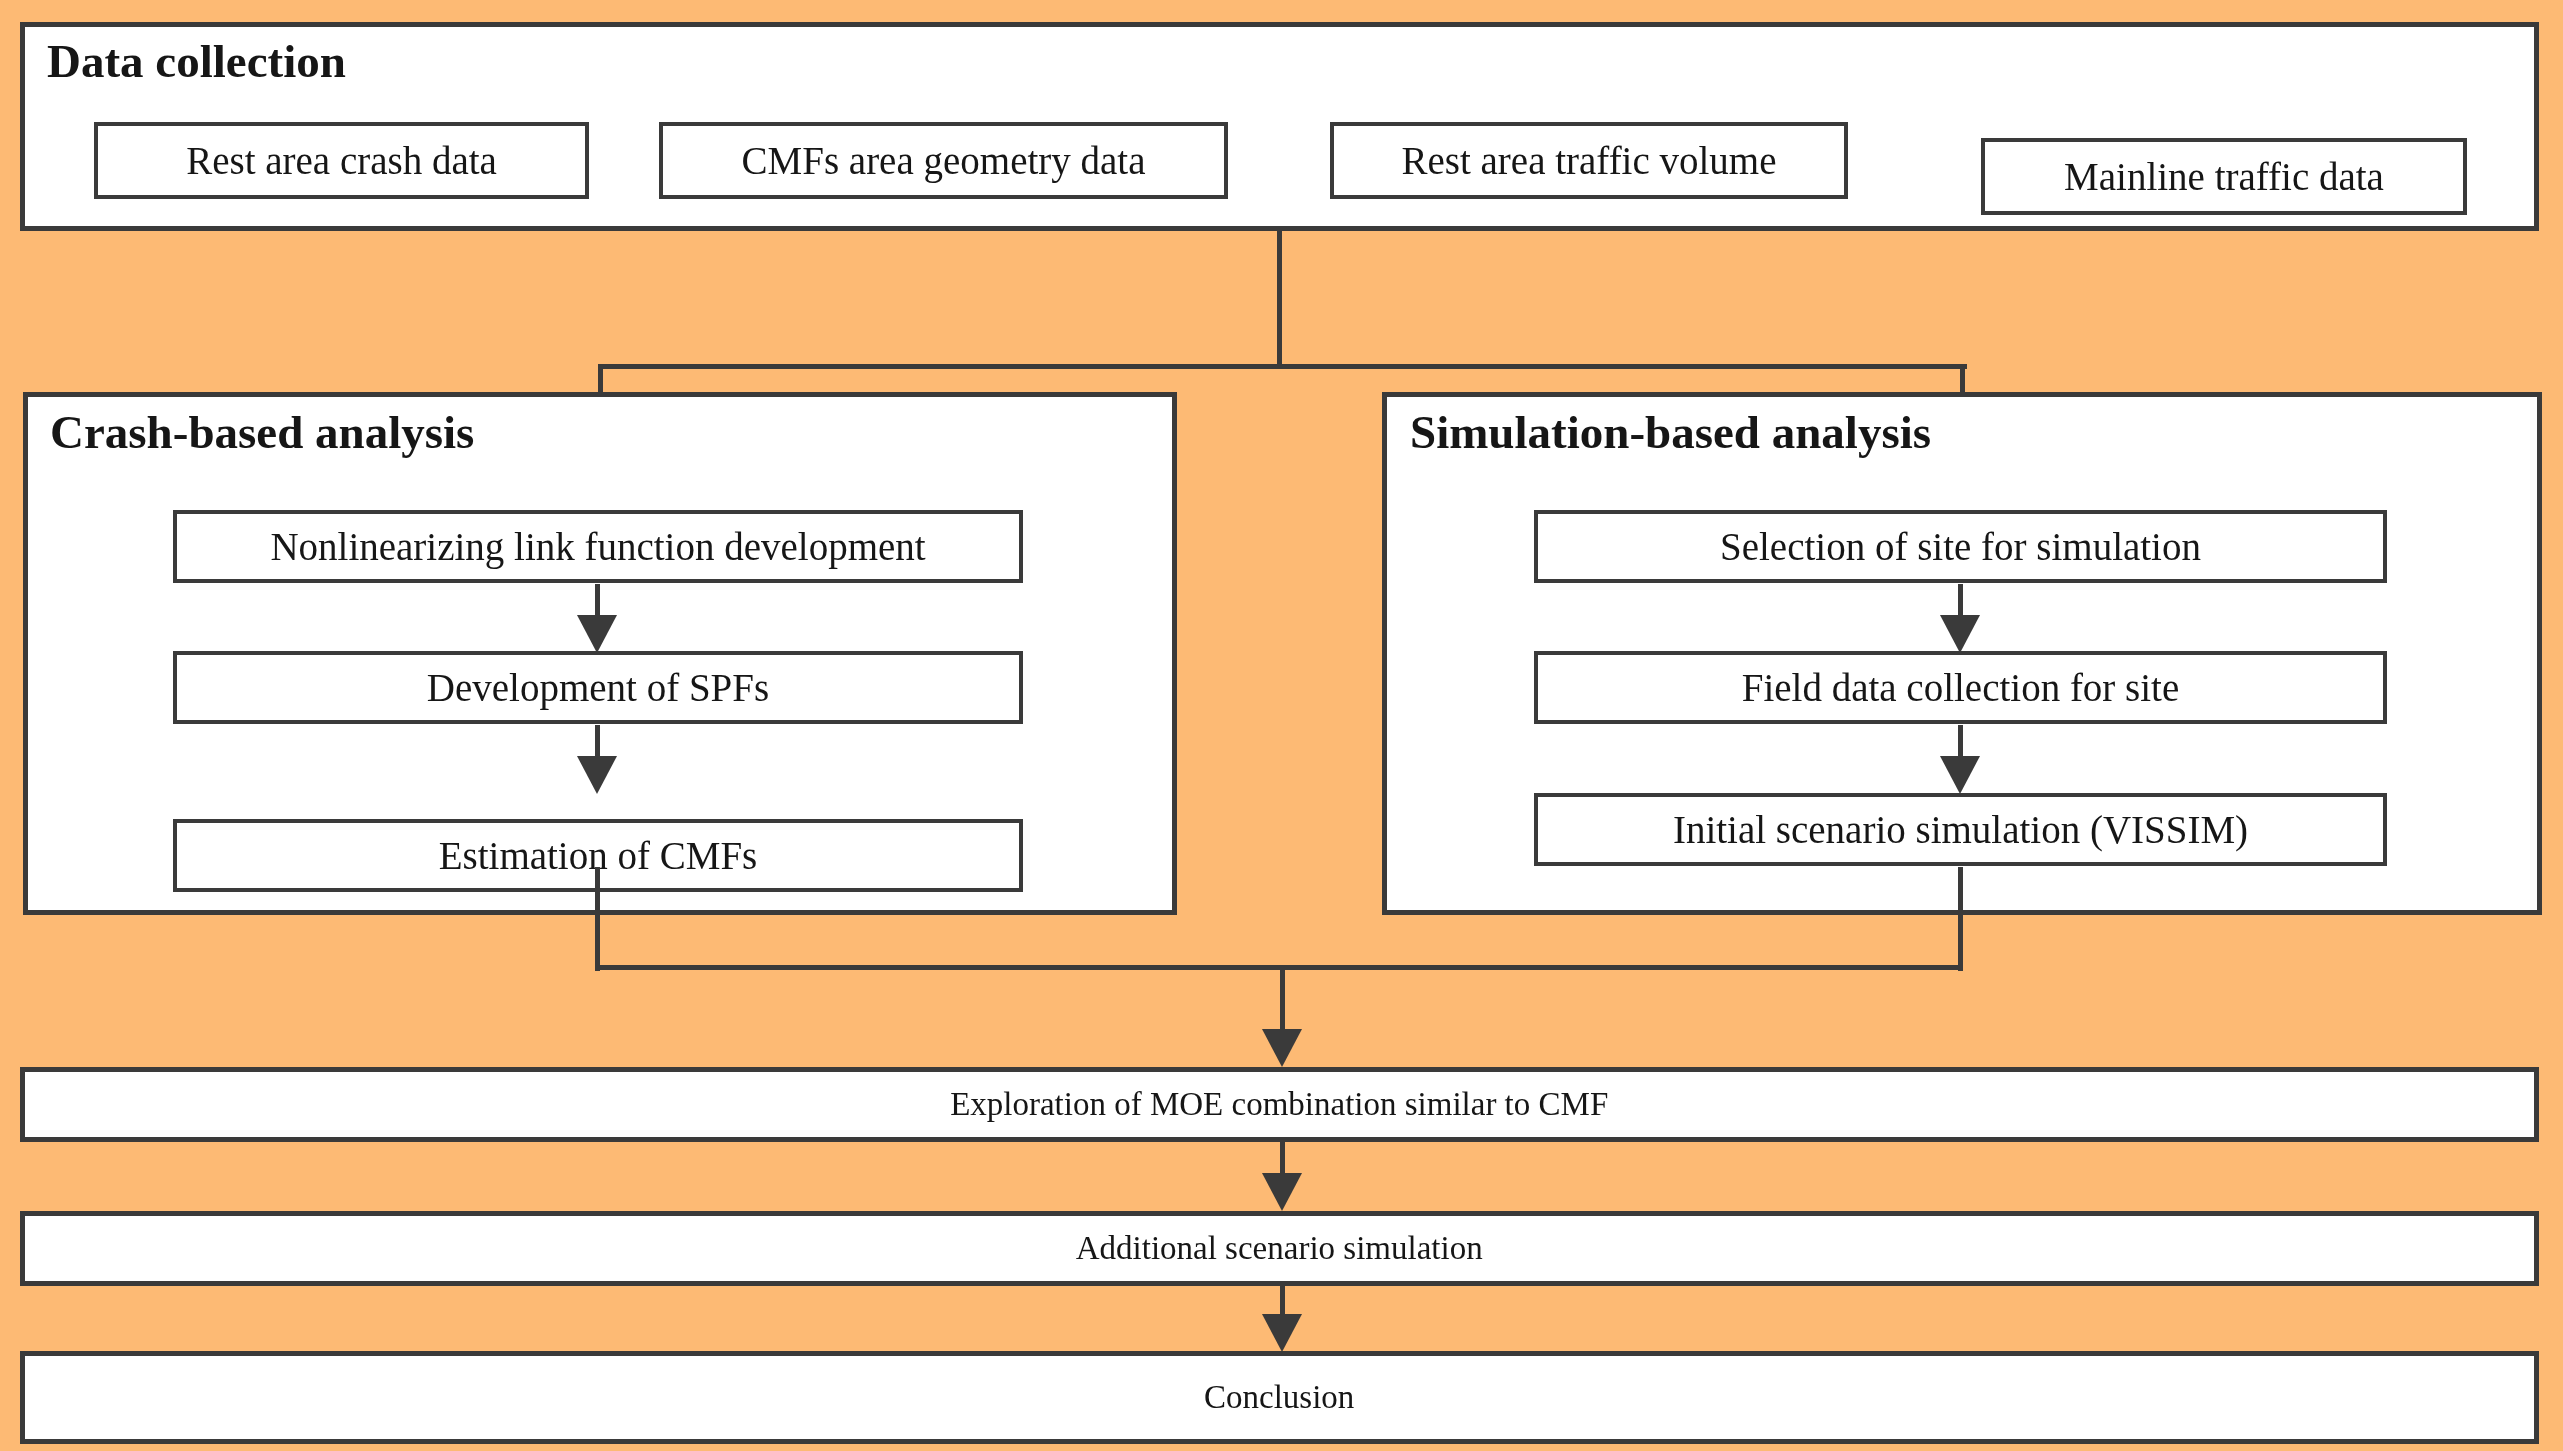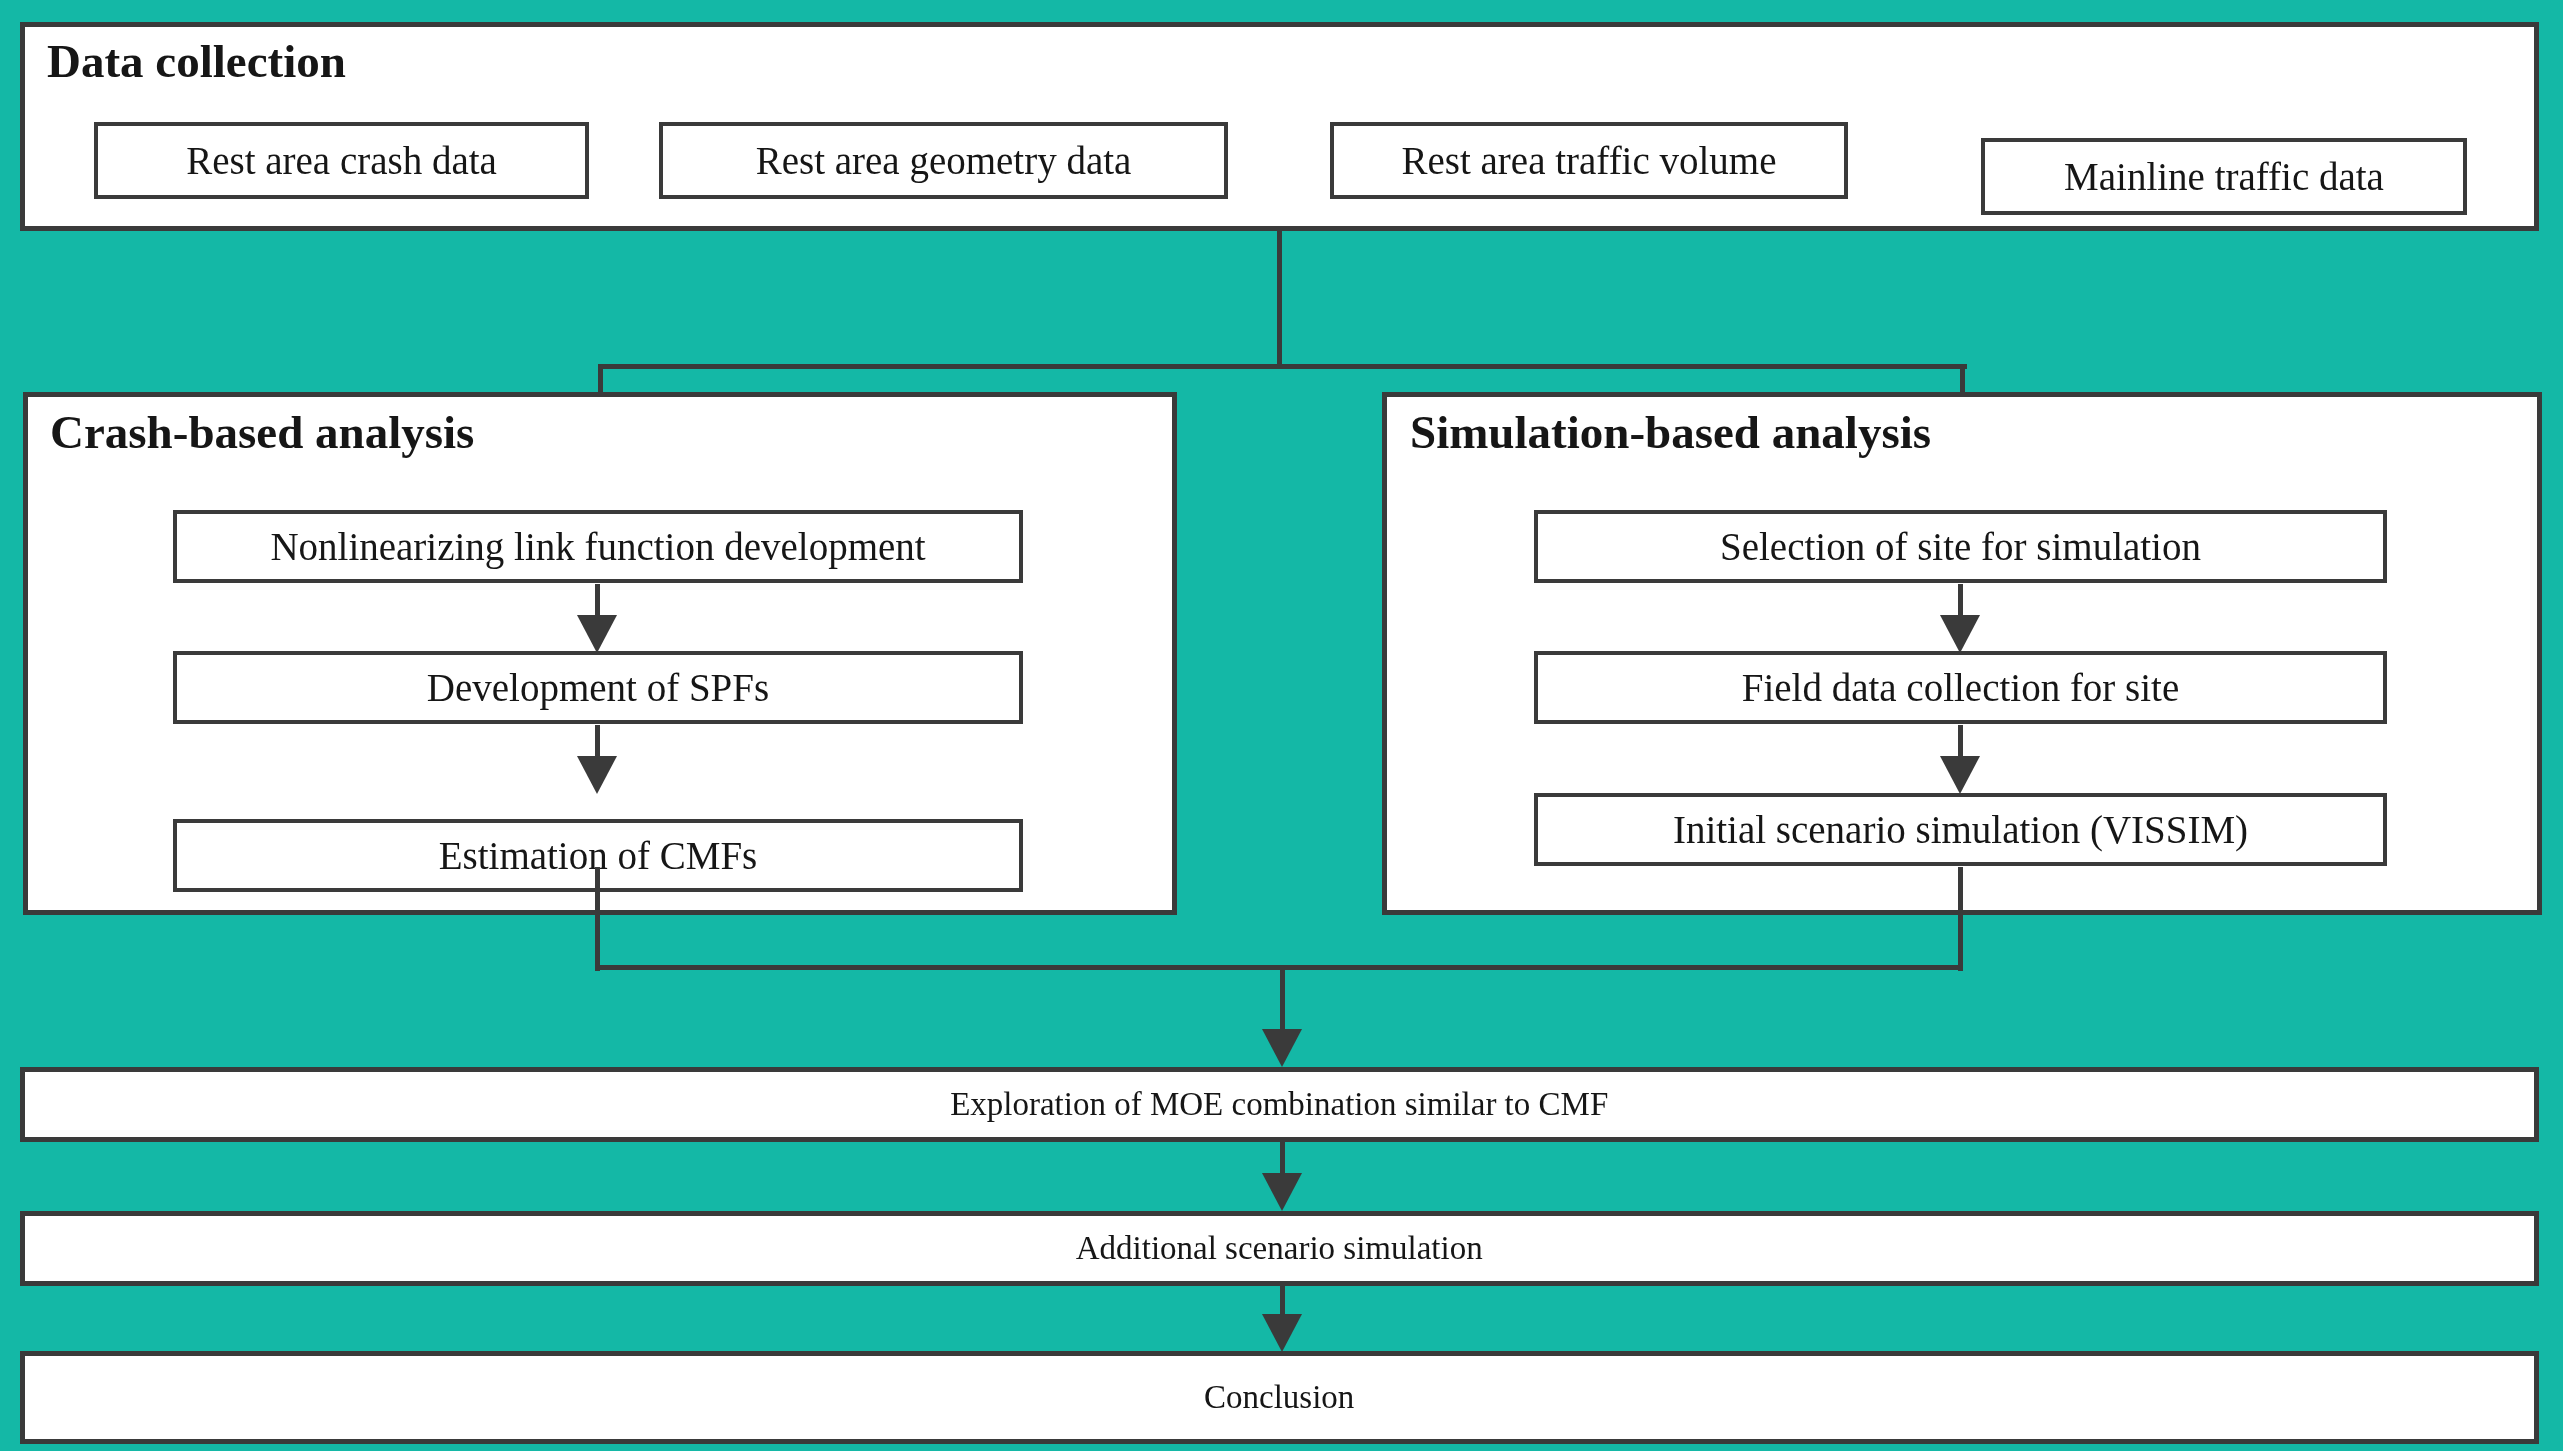--- a/index.html
+++ b/index.html
@@ -1,19 +1,19 @@
 <!DOCTYPE html>
 <html style="font-size:14.3px"><head>
 <meta charset="utf-8">
 <style>
   html,body{margin:0;padding:0;background:#ffffff;}
   .canvas{
     position:relative;
     width:2563px;height:1452px;
-    background:#14b8a6;
+    background:#fdba74;
     font-family:"Liberation Serif", serif;
     color:#161616;
   }
   
   .box{
     position:absolute;
     box-sizing:border-box;
     background:#ffffff;
     border:5.4px solid #3a3a3a;
   }
@@ -50,21 +50,21 @@
 
 <div class="canvas">
 
   <div class="box" style="left:19.7px;top:21.5px;width:2519px;height:209px;"></div>
   <div class="group-label" style="left:47px;top:34px;">Data collection</div>
 
   <div class="box inner" style="left:94px;top:122px;width:495px;height:77px;">
     <div class="box-label">Rest area crash data</div>
   </div>
   <div class="box inner" style="left:659px;top:122px;width:569px;height:77px;">
-    <div class="box-label">Rest area geometry data</div>
+    <div class="box-label">CMFs area geometry data</div>
   </div>
   <div class="box inner" style="left:1330px;top:122px;width:518px;height:77px;">
     <div class="box-label">Rest area traffic volume</div>
   </div>
   <div class="box inner" style="left:1981px;top:138px;width:486px;height:77px;">
     <div class="box-label">Mainline traffic data</div>
   </div>
 
   <div class="line" style="left:1277px;top:230px;width:5.4px;height:139px;"></div>
   <div class="line" style="left:598px;top:364px;width:1369px;height:5.4px;"></div>

